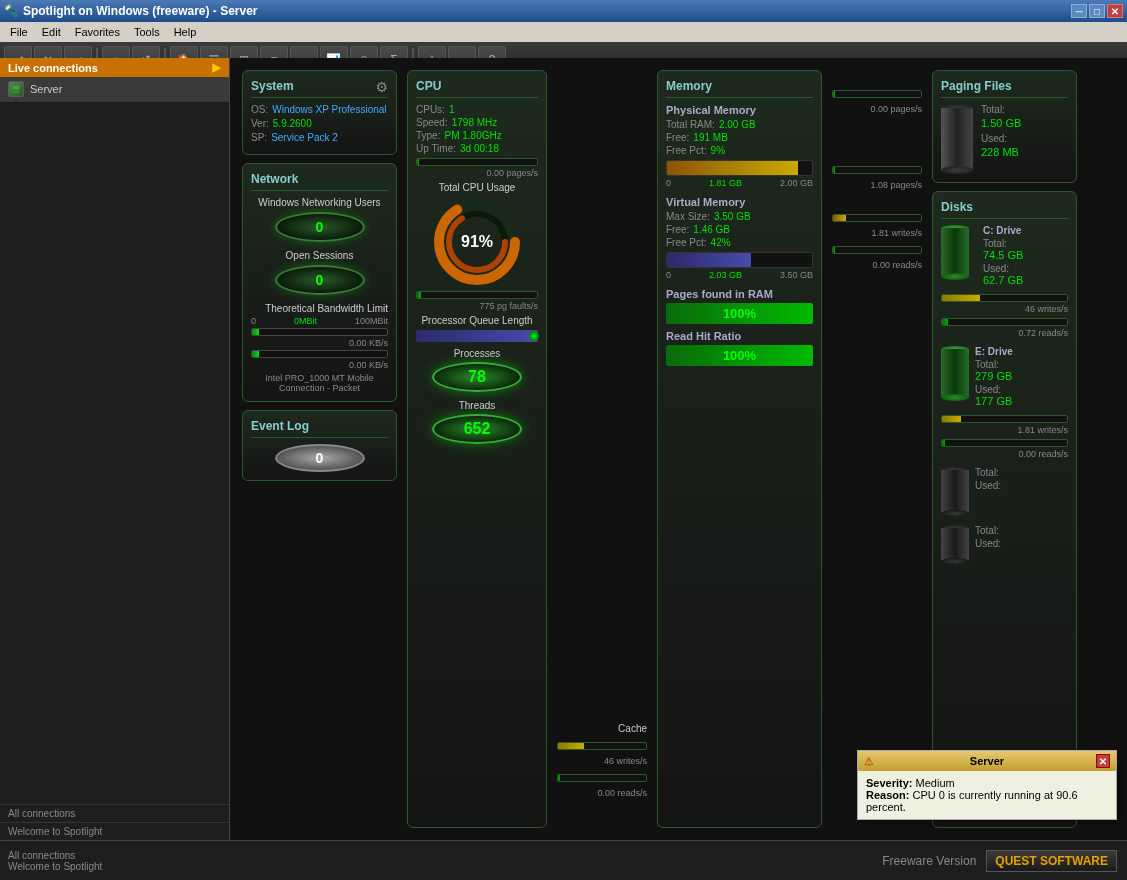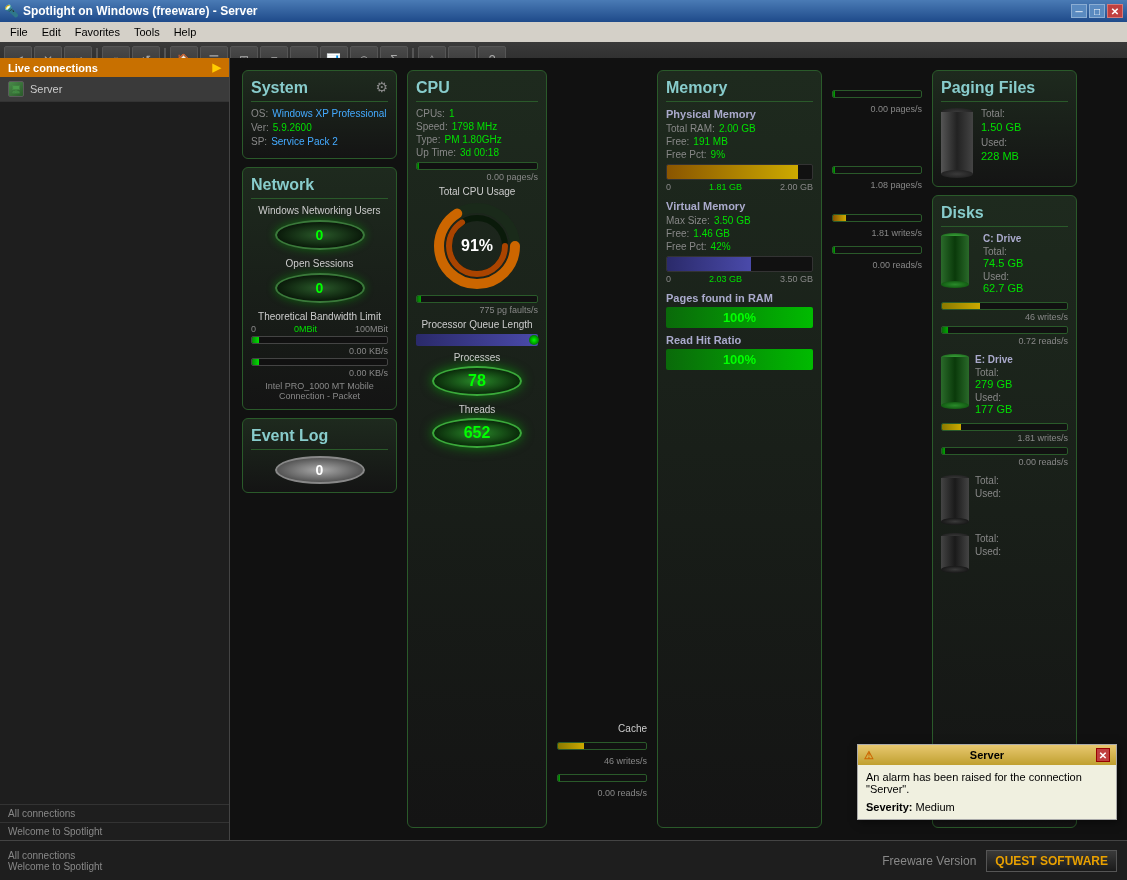--- a/index.html
+++ b/index.html
@@ -115,21 +115,21 @@
     }
 
     .panel {
       background: linear-gradient(to bottom, #1e2a1e, #141414);
       border: 1px solid #2a5a2a;
       border-radius: 6px;
       padding: 8px;
       position: relative;
     }
     .panel-title {
-      color: #8cc; font-size: 16px; font-weight: bold;
+      color: #8cc; font-size: 12px; font-weight: bold;
       border-bottom: 1px solid #2a5a2a;
       padding-bottom: 4px;
       margin-bottom: 6px;
     }
     .sys-row { display: flex; gap: 4px; margin-bottom: 3px; font-size: 10px; }
     .sys-label { color: #888; }
     .sys-value { color: #00e000; }
     .net-label { text-align: center; color: #ccc; font-size: 10px; margin-bottom: 4px; }
     .oval-display {
       background: radial-gradient(ellipse at center, #2a5a2a 0%, #0a1a0a 70%);
@@ -324,21 +324,21 @@
           <span class="sys-value" style="color:#4af;">Service Pack 2</span>
         </div>
       </div>
 
       <div class="panel" style="width:155px; position:relative;">
         <div class="panel-title">Network</div>
         <div class="net-label">Windows Networking Users</div>
         <div class="oval-display">0</div>
         <div class="net-label">Open Sessions</div>
         <div class="oval-display">0</div>
-        <div style="font-size:10px; color:#ccc; text-align:center; margin-bottom:2px;">Theoretical Bandwidth Limit</div>
+        <div style="font-size:10px; color:#ccc; text-align:right; margin-bottom:2px;">Theoretical Bandwidth Limit</div>
         <div style="display:flex; justify-content:space-between; font-size:9px; color:#888; margin-bottom:2px;">
           <span>0</span>
           <span style="color:#00e000;">0MBit</span>
           <span>100MBit</span>
         </div>
         <div class="bandwidth-bar">
           <div class="bandwidth-fill"></div>
         </div>
         <div style="font-size:9px; color:#888; text-align:right; margin-bottom:2px;">0.00 KB/s</div>
         <div class="bandwidth-bar">
@@ -628,25 +628,28 @@
   </div>
 </div>
 
 <div class="notification">
   <div class="notif-title">
     <span style="color:#cc6600;">⚠</span>
     <span style="margin-left:4px;">Server</span>
     <div class="notif-close">✕</div>
   </div>
   <div class="notif-body">
-    <p style="margin-bottom:6px;">An alarm has been raised for the connection "Server".</p>
     <p>
       <span style="font-weight:bold;">Severity:</span>
       <span>Medium</span>
     </p>
+    <p>
+      <span style="font-weight:bold;">Reason:</span>
+      <span>CPU 0 is currently running at 90.6 percent.</span>
+    </p>
   </div>
 </div>
 
 <div class="statusbar">
   <div class="statusbar-left">
     <div class="statusbar-item">All connections</div>
     <div class="statusbar-item">Welcome to Spotlight</div>
   </div>
   <div class="statusbar-right">
     <span class="freeware-text">Freeware Version</span>

